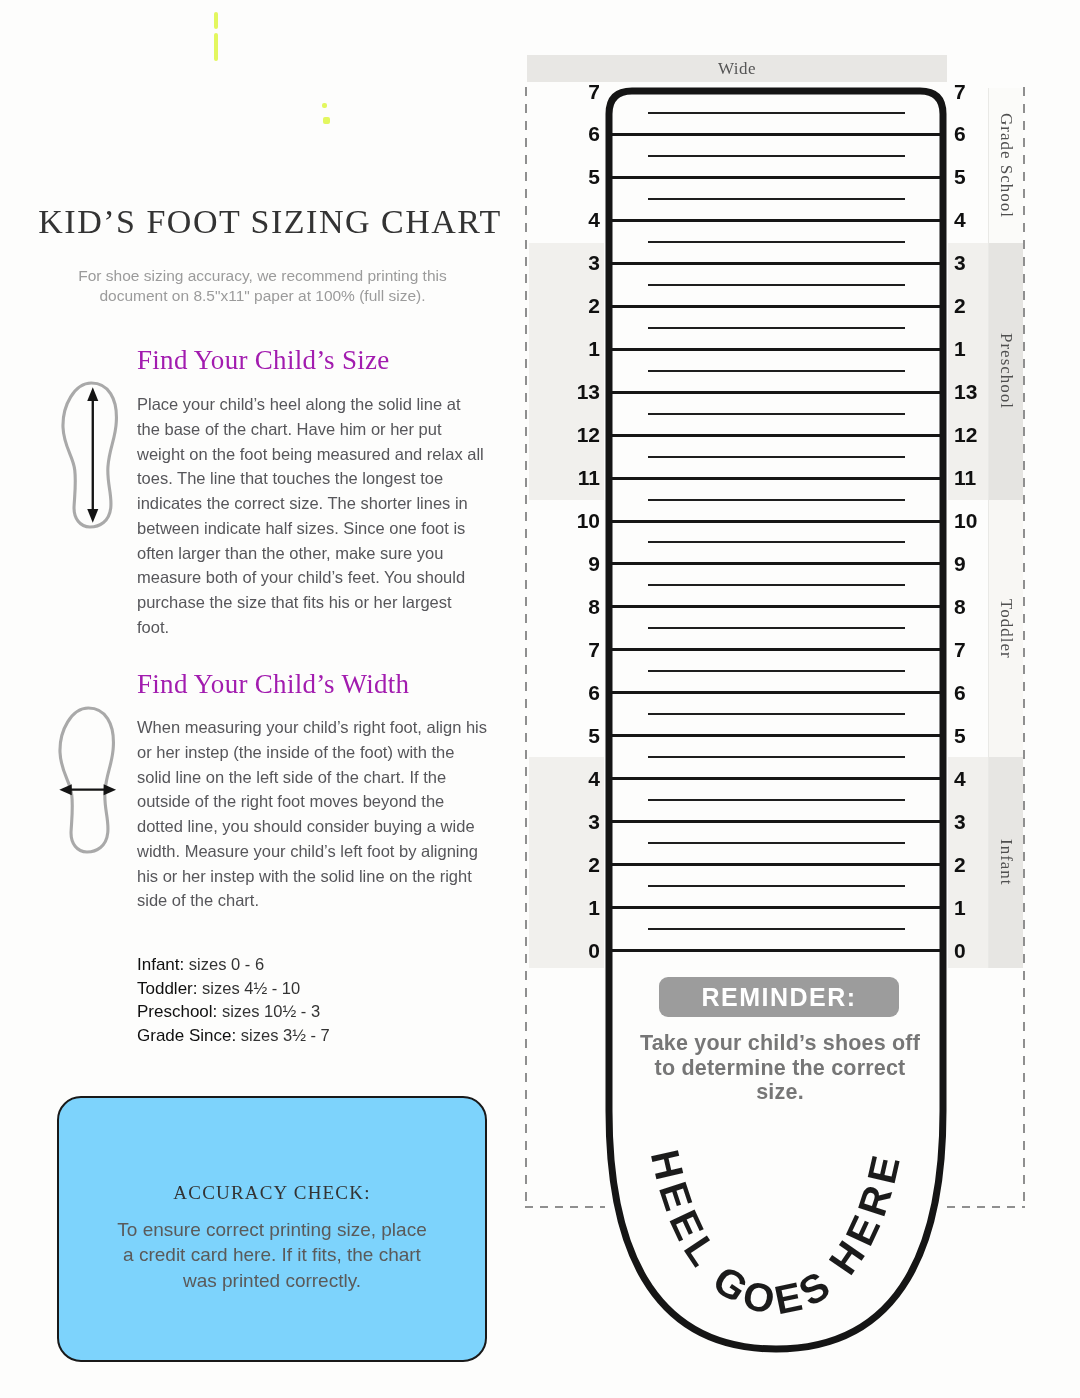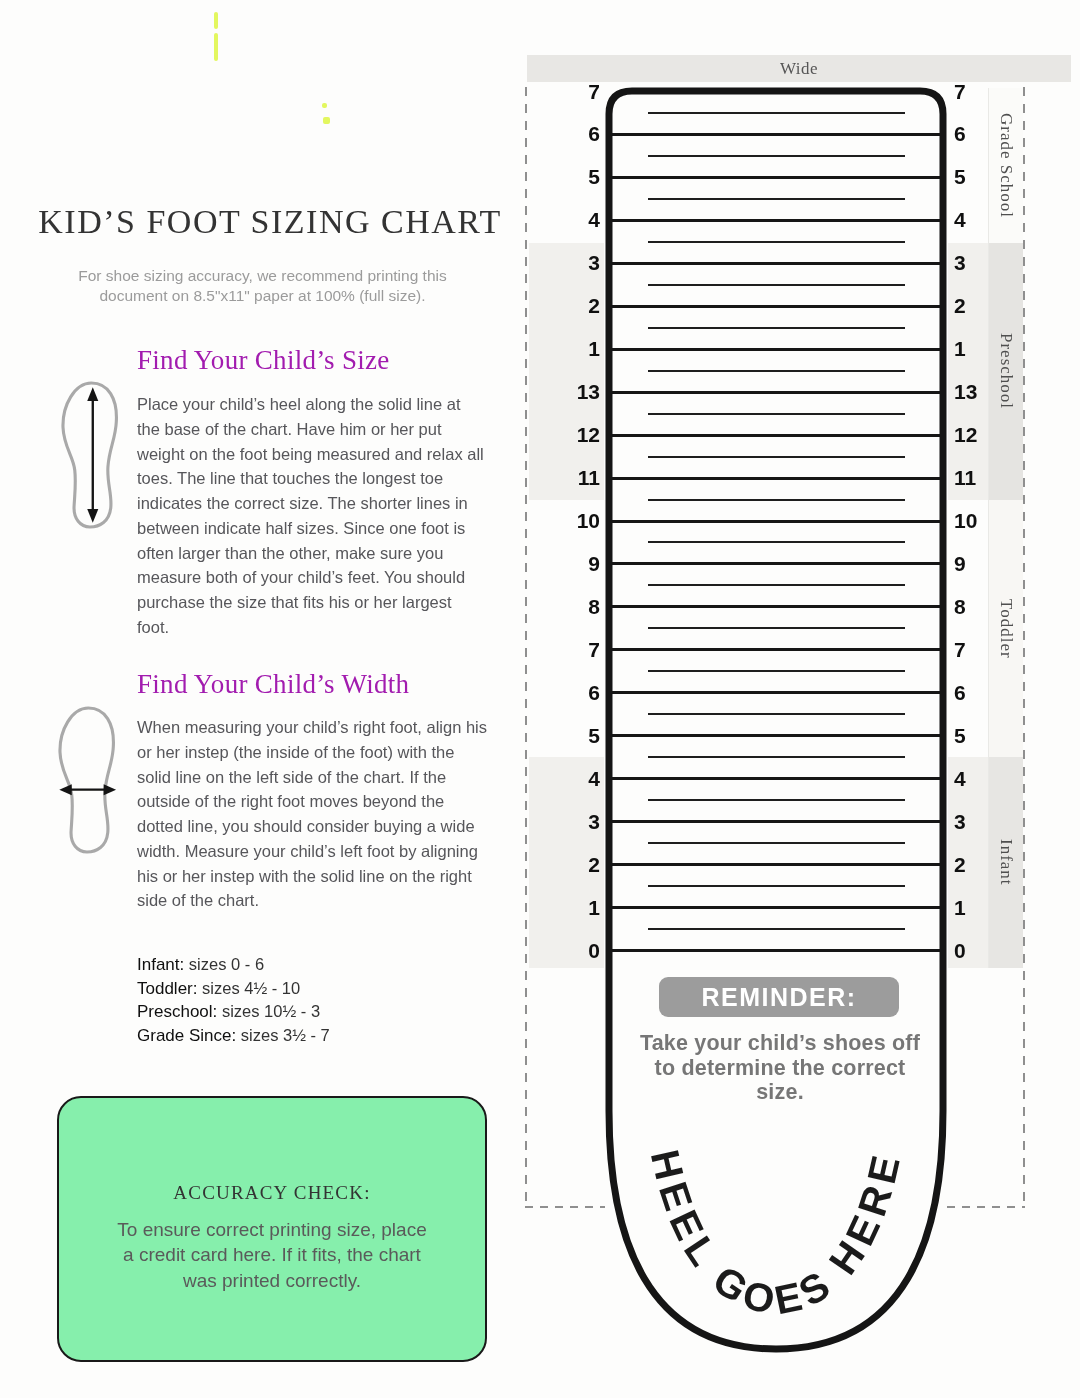--- a/index.html
+++ b/index.html
@@ -20,34 +20,34 @@
   .foot-icon .arrow{stroke:#141414;stroke-width:3.4;fill:#141414;}
 
   .sec-heading{position:absolute;left:137px;font-family:"Liberation Serif",serif;
                font-size:27px;color:#a21caf;letter-spacing:.3px;}
   .sec-body{position:absolute;left:137px;font-size:16.5px;line-height:1.5;color:#56565a;}
 
   #size-ranges{position:absolute;left:137px;top:953px;font-size:16.5px;line-height:23.6px;color:#333;}
   #size-ranges .rng-label{font-weight:400;color:#0f0f0f;font-size:17px;}
 
   #accuracy-box{position:absolute;left:57px;top:1096px;width:426px;height:262px;
-                border:2.5px solid #191919;border-radius:24px;background:#86efac;}
+                border:2.5px solid #191919;border-radius:24px;background:#7dd3fc;}
   #accuracy-heading{position:absolute;left:0;top:84px;width:100%;text-align:center;
                     font-family:"Liberation Serif",serif;font-size:19px;letter-spacing:1.2px;color:#333;}
   #accuracy-body{position:absolute;left:53px;top:119px;width:320px;text-align:center;
                  font-size:19px;line-height:1.33;color:#5a5a5a;}
 
   
   .strip{position:absolute;background:#f1f0ed;z-index:1;}
   .band{position:absolute;z-index:1;display:flex;align-items:center;justify-content:center;}
   .band-label{writing-mode:vertical-rl;font-family:"Liberation Serif",serif;
               font-size:17px;letter-spacing:1px;color:#4f4f4f;}
   #band-sep{position:absolute;left:988px;top:88px;width:1px;height:880px;background:#e9e9e6;z-index:1;}
 
-  #wide-bar{position:absolute;left:527px;top:55px;width:544px;height:27px;background:#e8e7e4;
+  #wide-bar{position:absolute;left:527px;top:55px;width:420px;height:27px;background:#e8e7e4;
             z-index:1;display:flex;align-items:center;justify-content:center;}
   #wide-label{font-family:"Liberation Serif",serif;font-size:17px;color:#555;letter-spacing:.5px;}
 
   .vdash{position:absolute;width:2px;top:87px;height:1120px;z-index:1;
          background:repeating-linear-gradient(to bottom,#8f8f8f 0 9px,transparent 9px 17px);}
   .hdash{position:absolute;height:2px;top:1206px;z-index:1;
          background:repeating-linear-gradient(to right,#8f8f8f 0 8px,transparent 8px 15px);}
 
   #foot-svg{position:absolute;left:602px;top:83px;width:348px;height:1292px;z-index:2;}
   #foot-svg .outline{fill:#fdfdfc;stroke:#151515;stroke-width:7;}

